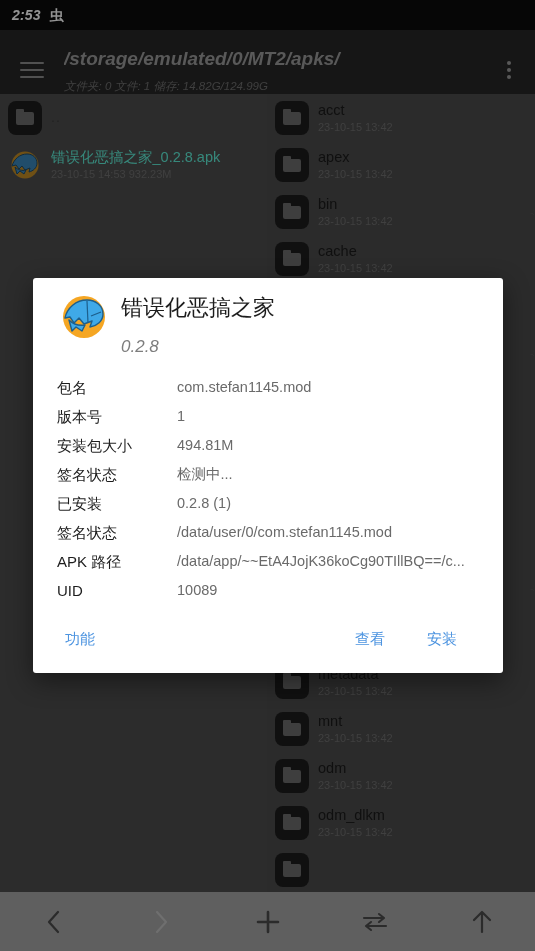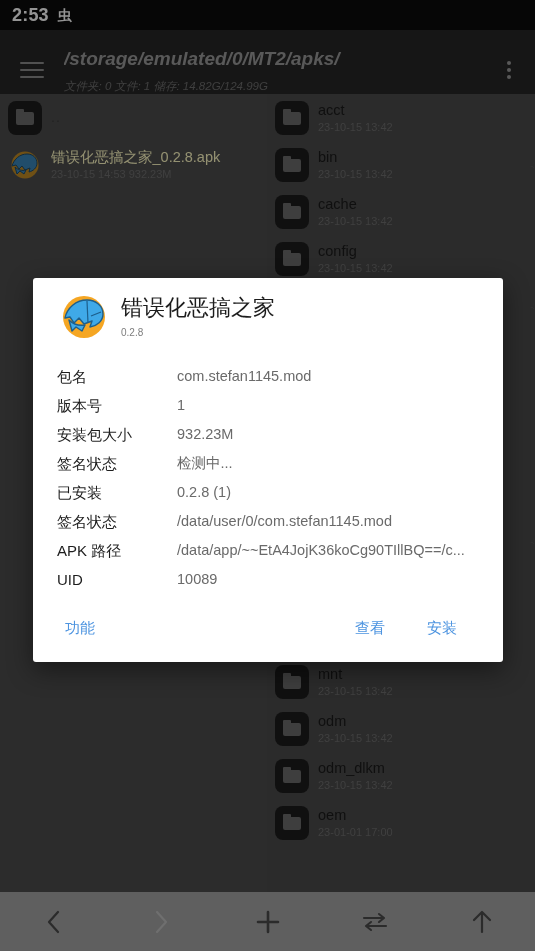--- a/index.html
+++ b/index.html
@@ -19,22 +19,23 @@
   
   .statusbar {
     position: absolute; left: 0; top: 0;
     width: 535px; height: 30px;
     background: #0b0b0b;
     display: flex; align-items: center;
     padding: 0 12px;
     color: #ffffff;
   }
   .statusbar .clock {
-    font-size: 18px; font-weight: bold;
+    font-size: 14px; font-weight: bold;
     letter-spacing: 0.2px;
+    font-style: italic;
   }
   .statusbar .stat-icon {
     font-size: 14px; margin-left: 9px;
     font-weight: bold;
     line-height: 1;
   }
 
   
   .appbar {
     position: absolute; left: 0; top: 30px;
@@ -129,21 +130,21 @@
     width: 34px; height: 34px; flex: none;
     margin-right: 9px;
     position: relative;
   }
   .ftexts { min-width: 0; flex: 1; }
   .fname {
     font-size: 14.5px; color: #1b1b1b;
     line-height: 17px;
     white-space: nowrap; overflow: hidden;
   }
-  .fname.green { color: #fef9c3; }
+  .fname.green { color: #5eead4; }
   .fname.dots  { color: #3a3a3a; font-size: 14px; letter-spacing: 1px; }
   .fsub {
     font-size: 11px; color: #6e6e6e;
     line-height: 14px; margin-top: 1px;
     white-space: nowrap; overflow: hidden;
   }
   .symlink {
     position: absolute; right: -4px; top: 50%;
     transform: translateY(-50%);
     font-size: 11px; color: #555;
@@ -194,22 +195,22 @@
     width: 54px; height: 54px; flex: none;
     margin-right: 10px; position: relative;
   }
   .dlg-head-texts { padding-top: 4px; min-width: 0; }
   .dlg-title {
     font-size: 22px; color: #1d1d1d;
     line-height: 28px;
     white-space: nowrap;
   }
   .dlg-version {
-    font-size: 10px; color: #7d7d7d;
-    line-height: 17px; margin-top: 2px;
+    font-size: 17px; color: #7d7d7d;
+    line-height: 17px; margin-top: 16px; font-style: italic;
   }
   .dlg-body {
     padding: 12px 24px 4px 24px;
   }
   .row {
     display: flex; align-items: flex-start;
     min-height: 29px;
   }
   .row .k {
     width: 120px; flex: none;
@@ -289,20 +290,27 @@
         <div class="frow">
           <div class="ficon"></div>
           <div class="ftexts">
             <div class="fname">acct</div>
             <div class="fsub">23-10-15 13:42</div>
           </div>
         </div>
         <div class="frow">
           <div class="ficon"></div>
           <div class="ftexts">
+            <div class="fname">apex</div>
+            <div class="fsub">23-10-15 13:42</div>
+          </div>
+        </div>
+        <div class="frow">
+          <div class="ficon"></div>
+          <div class="ftexts">
             <div class="fname">bin</div>
             <div class="fsub">23-10-15 13:42</div>
           </div>
           <div class="symlink">-&gt;</div>
         </div>
         <div class="frow">
           <div class="ficon"></div>
           <div class="ftexts">
             <div class="fname">cache</div>
             <div class="fsub">23-10-15 13:42</div>
@@ -389,24 +397,20 @@
         </div>
         <div class="frow">
           <div class="ficon"></div>
           <div class="ftexts">
             <div class="fname">odm_dlkm</div>
             <div class="fsub">23-10-15 13:42</div>
           </div>
         </div>
         <div class="frow">
           <div class="ficon"></div>
-          <div class="ftexts">
-            <div class="fname">oem</div>
-            <div class="fsub">23-01-01 17:00</div>
-          </div>
         </div>
       </div>
   </div>
 
   <div class="scrim"></div>
 
   <div class="bottombar" id="bottombar">
       <div class="bb">
         <span>
           <svg width="20" height="28" viewBox="0 0 20 28">
@@ -467,21 +471,21 @@
         <div class="row">
           <div class="k">包名</div>
           <div class="v">com.stefan1145.mod</div>
         </div>
         <div class="row">
           <div class="k">版本号</div>
           <div class="v">1</div>
         </div>
         <div class="row">
           <div class="k">安装包大小</div>
-          <div class="v">932.23M</div>
+          <div class="v">494.81M</div>
         </div>
         <div class="row">
           <div class="k">签名状态</div>
           <div class="v">检测中...</div>
         </div>
         <div class="row">
           <div class="k">已安装</div>
           <div class="v">0.2.8 (1)</div>
         </div>
         <div class="row">

